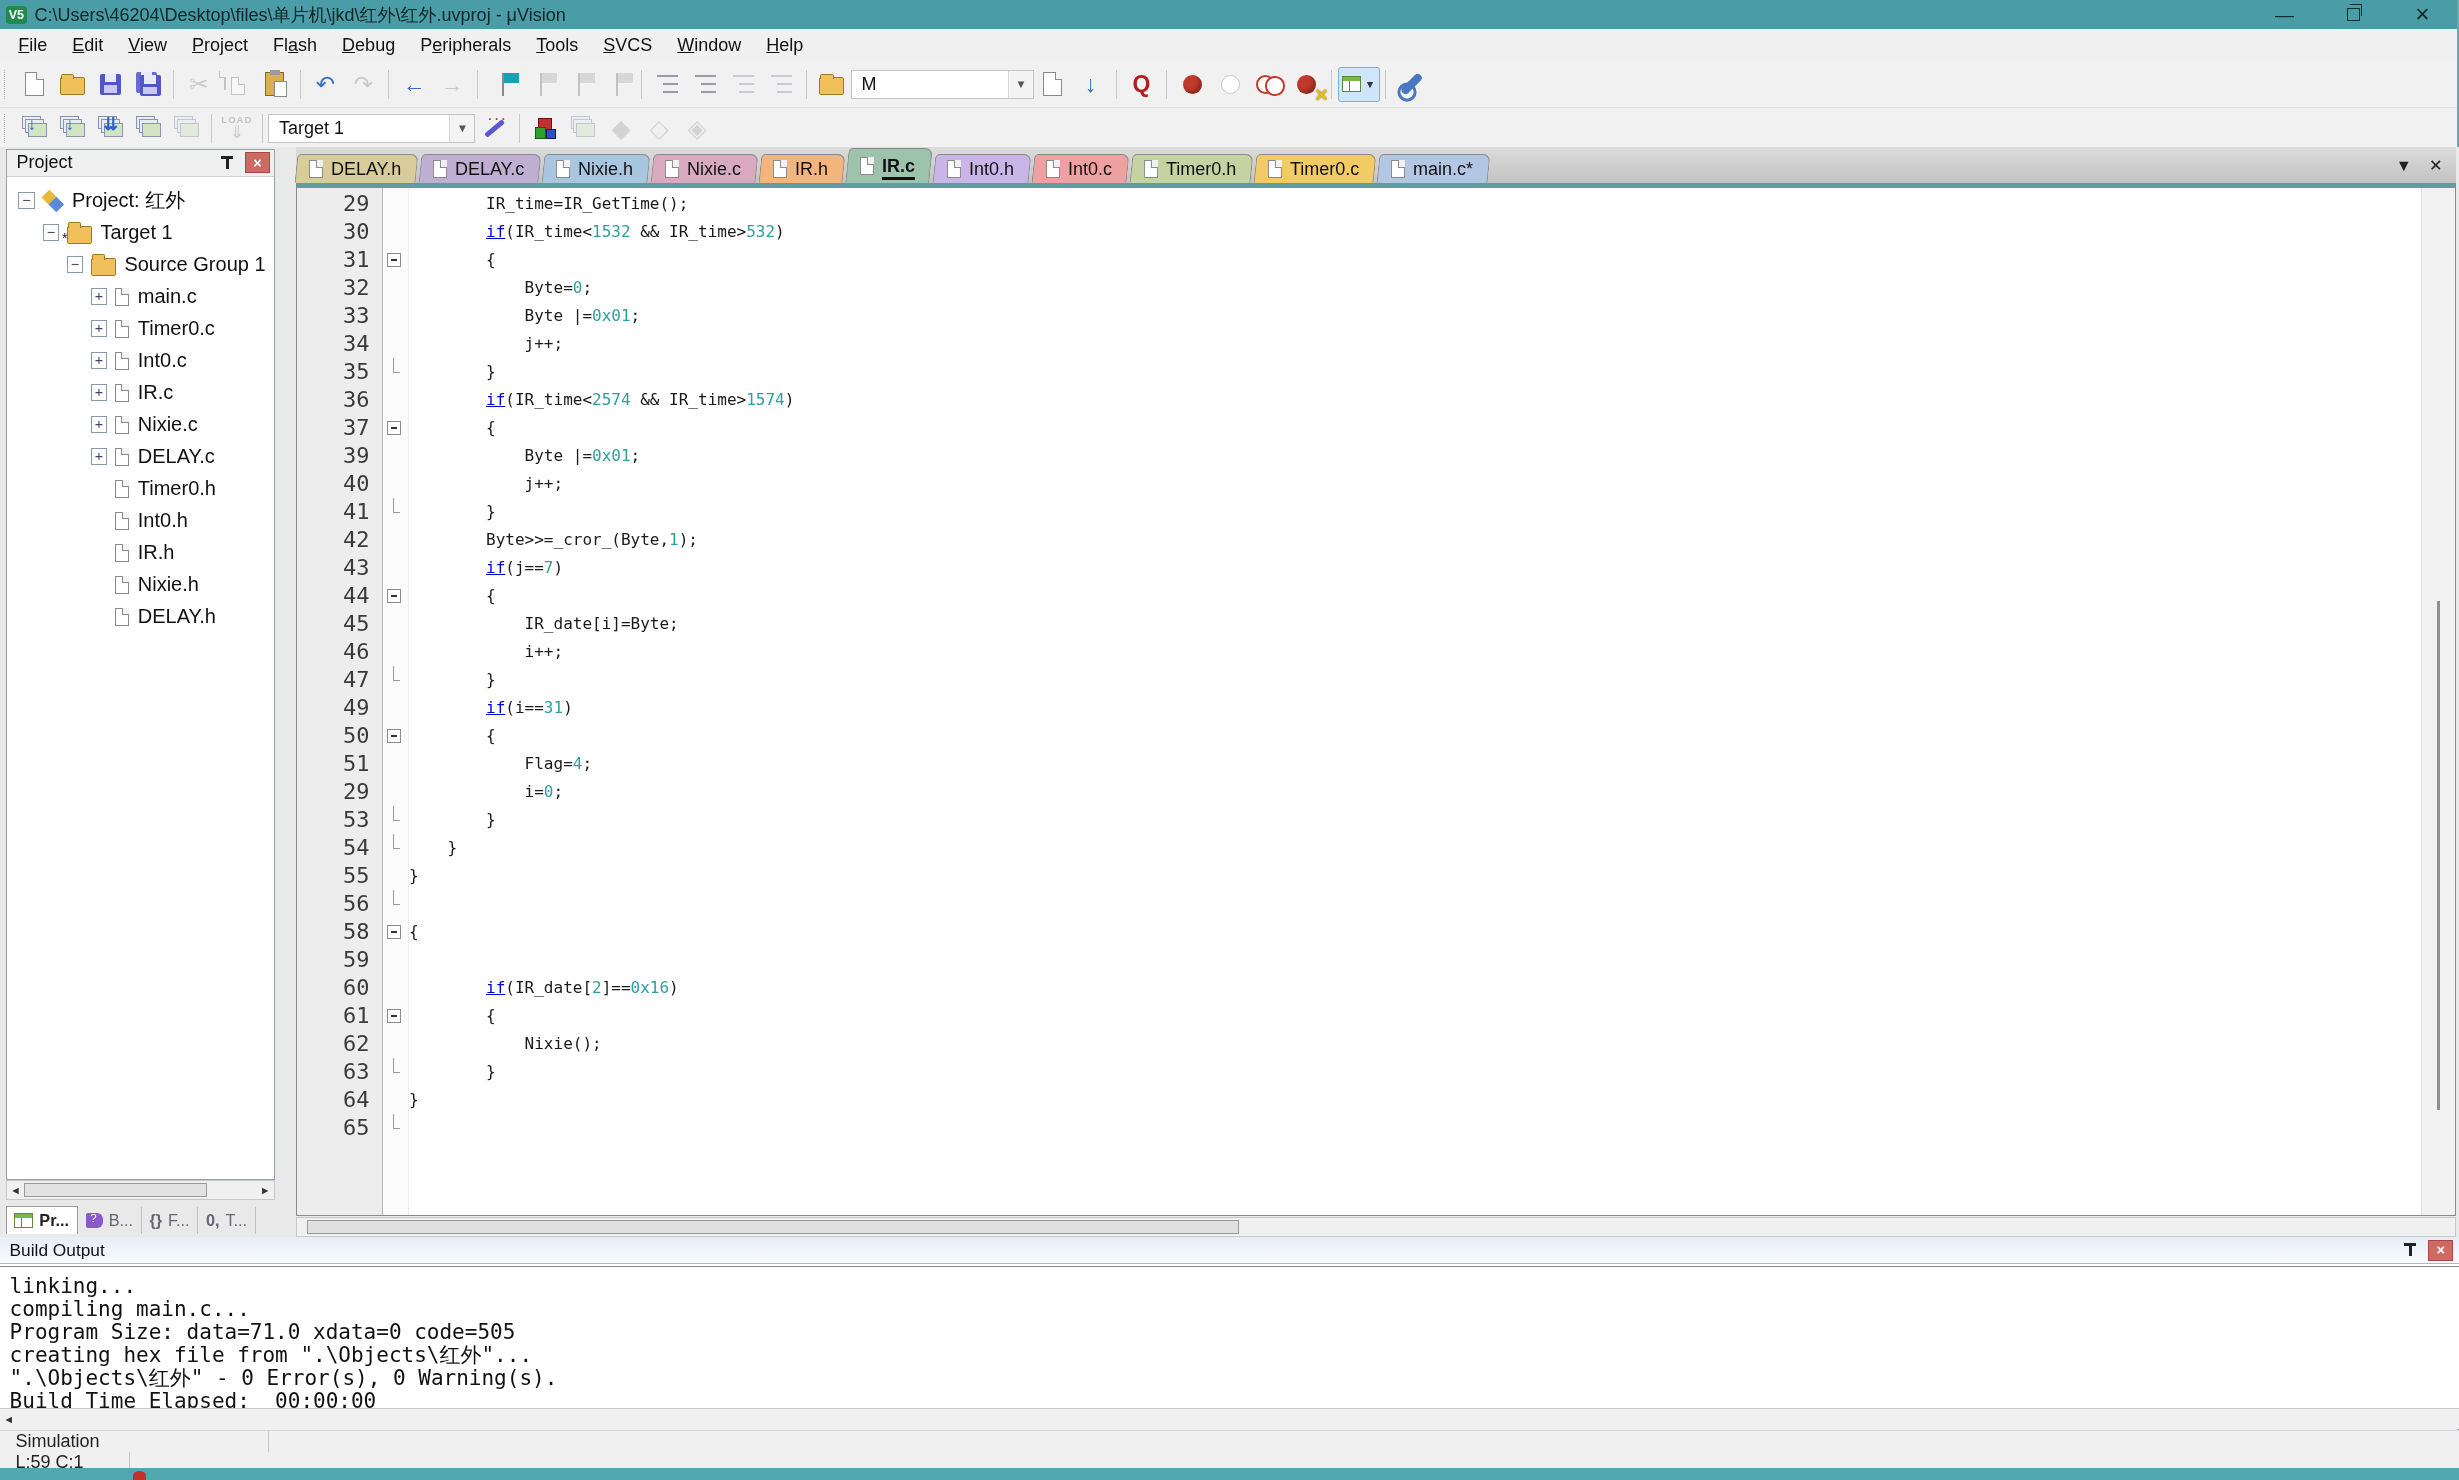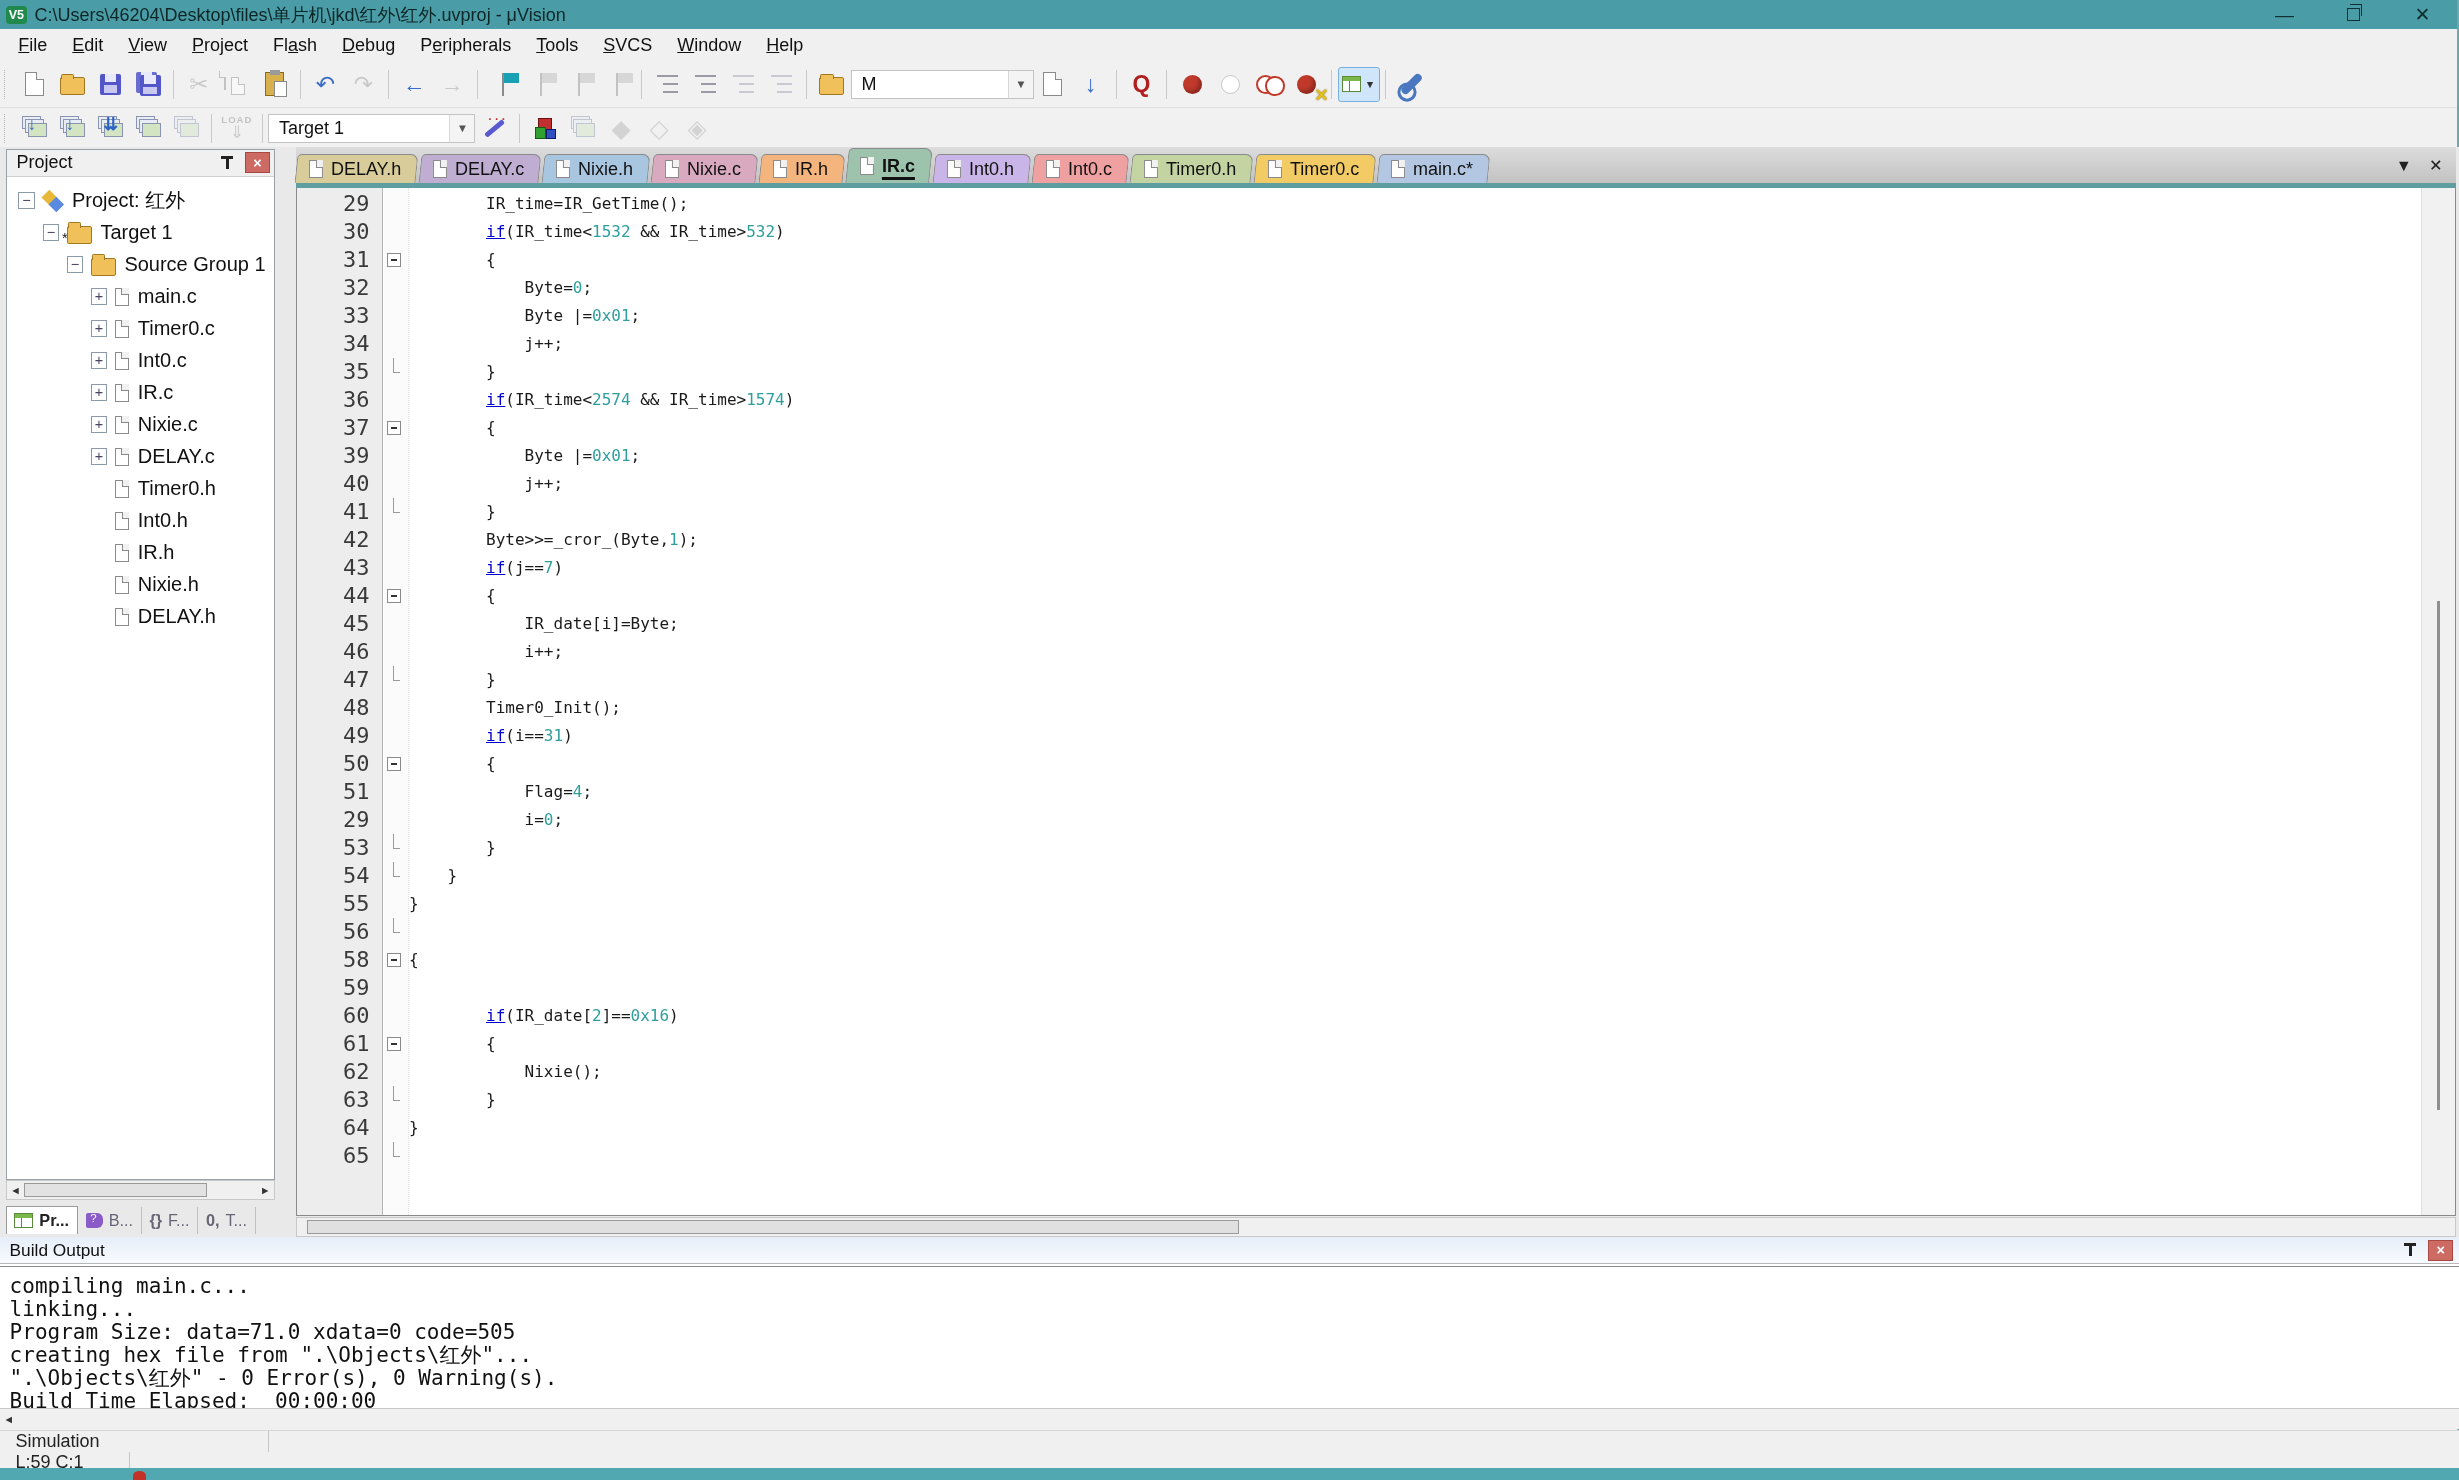--- a/index.html
+++ b/index.html
@@ -707,25 +707,20 @@
             <pre><span class="tp">            i++;</span></pre>
           </div>
           <div class="codeline">
             <div class="gut">47</div>
             <div class="fold">
               <span class="ft"></span>
             </div>
             <pre><span class="tp">        }</span></pre>
           </div>
           <div class="codeline">
-            <div class="gut">48</div>
-            <div class="fold"></div>
-            <pre><span class="tp">        Timer0_Init();</span></pre>
-          </div>
-          <div class="codeline">
             <div class="gut">49</div>
             <div class="fold"></div>
             <pre><span class="tp">        </span><span class="tku">if</span><span class="tp">(i==</span><span class="tn">31</span><span class="tp">)</span></pre>
           </div>
           <div class="codeline">
             <div class="gut">50</div>
             <div class="fold">
               <span class="fm"></span>
             </div>
             <pre><span class="tp">        {</span></pre>
@@ -825,22 +820,22 @@
   </div>
 
   <div id="buildpanel">
     <div id="buildhead">
       <span>Build Output</span>
       <span class="sp"></span>
       <span class="pin-ic"></span>
       <span class="closebtn">×</span>
     </div>
     <div id="buildbody">
+        <div class="bline">linking...</div>
         <div class="bline">compiling main.c...</div>
-        <div class="bline">linking...</div>
         <div class="bline">Program Size: data=71.0 xdata=0 code=505</div>
         <div class="bline">creating hex file from ".\Objects\红外"...</div>
         <div class="bline">".\Objects\红外" - 0 Error(s), 0 Warning(s).</div>
         <div class="bline">Build Time Elapsed:  00:00:00</div>
       </div>
     <div id="buildhscroll">
       <span class="sarrow">◄</span>
     </div>
   </div>
 

